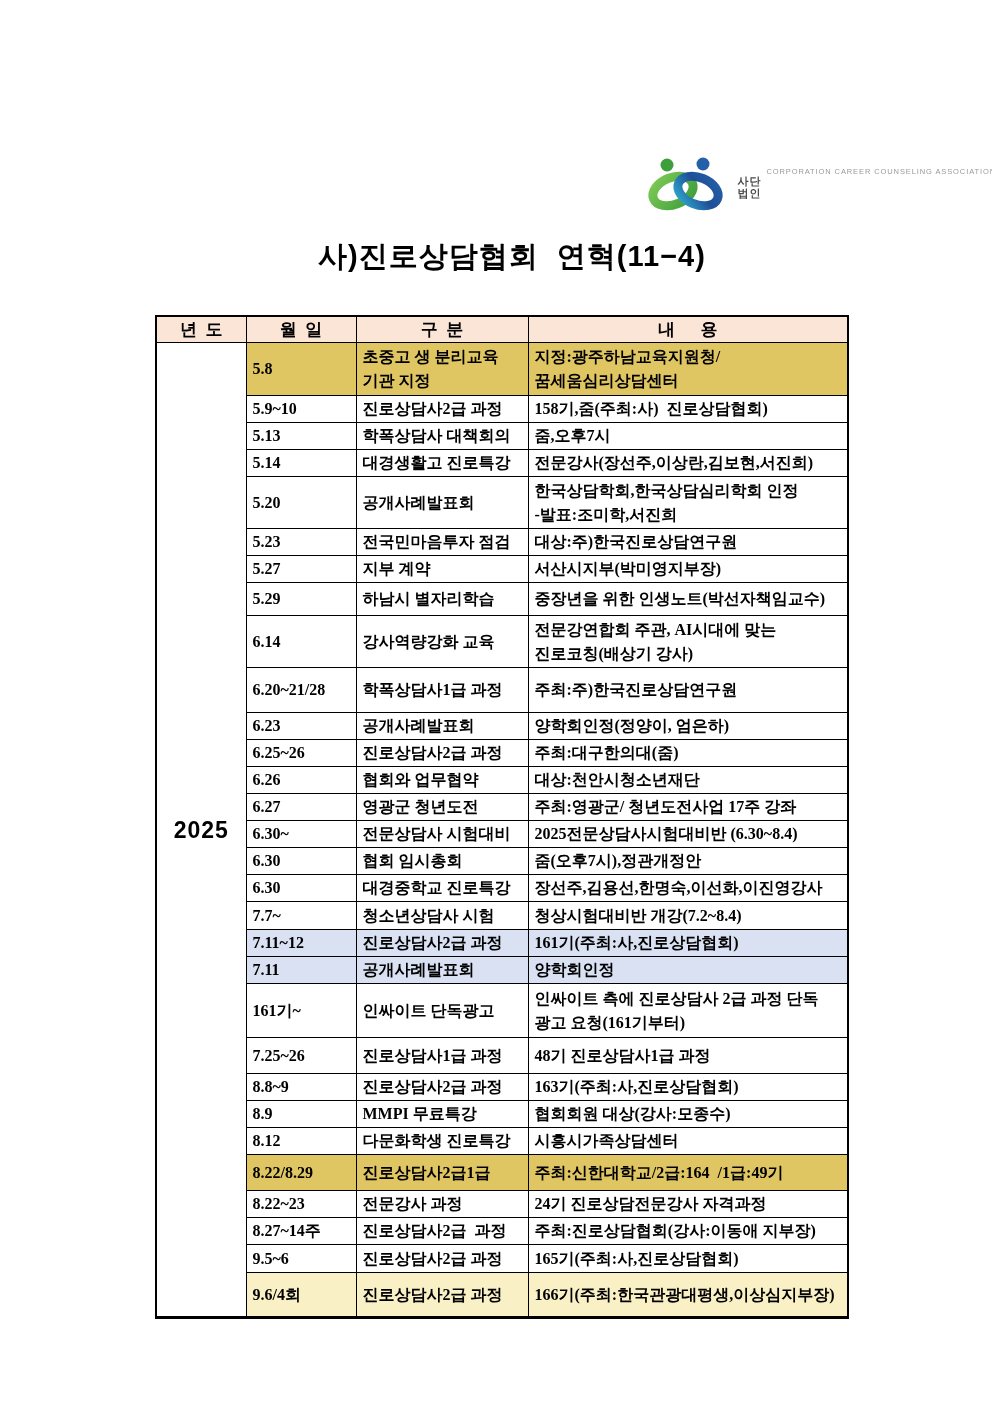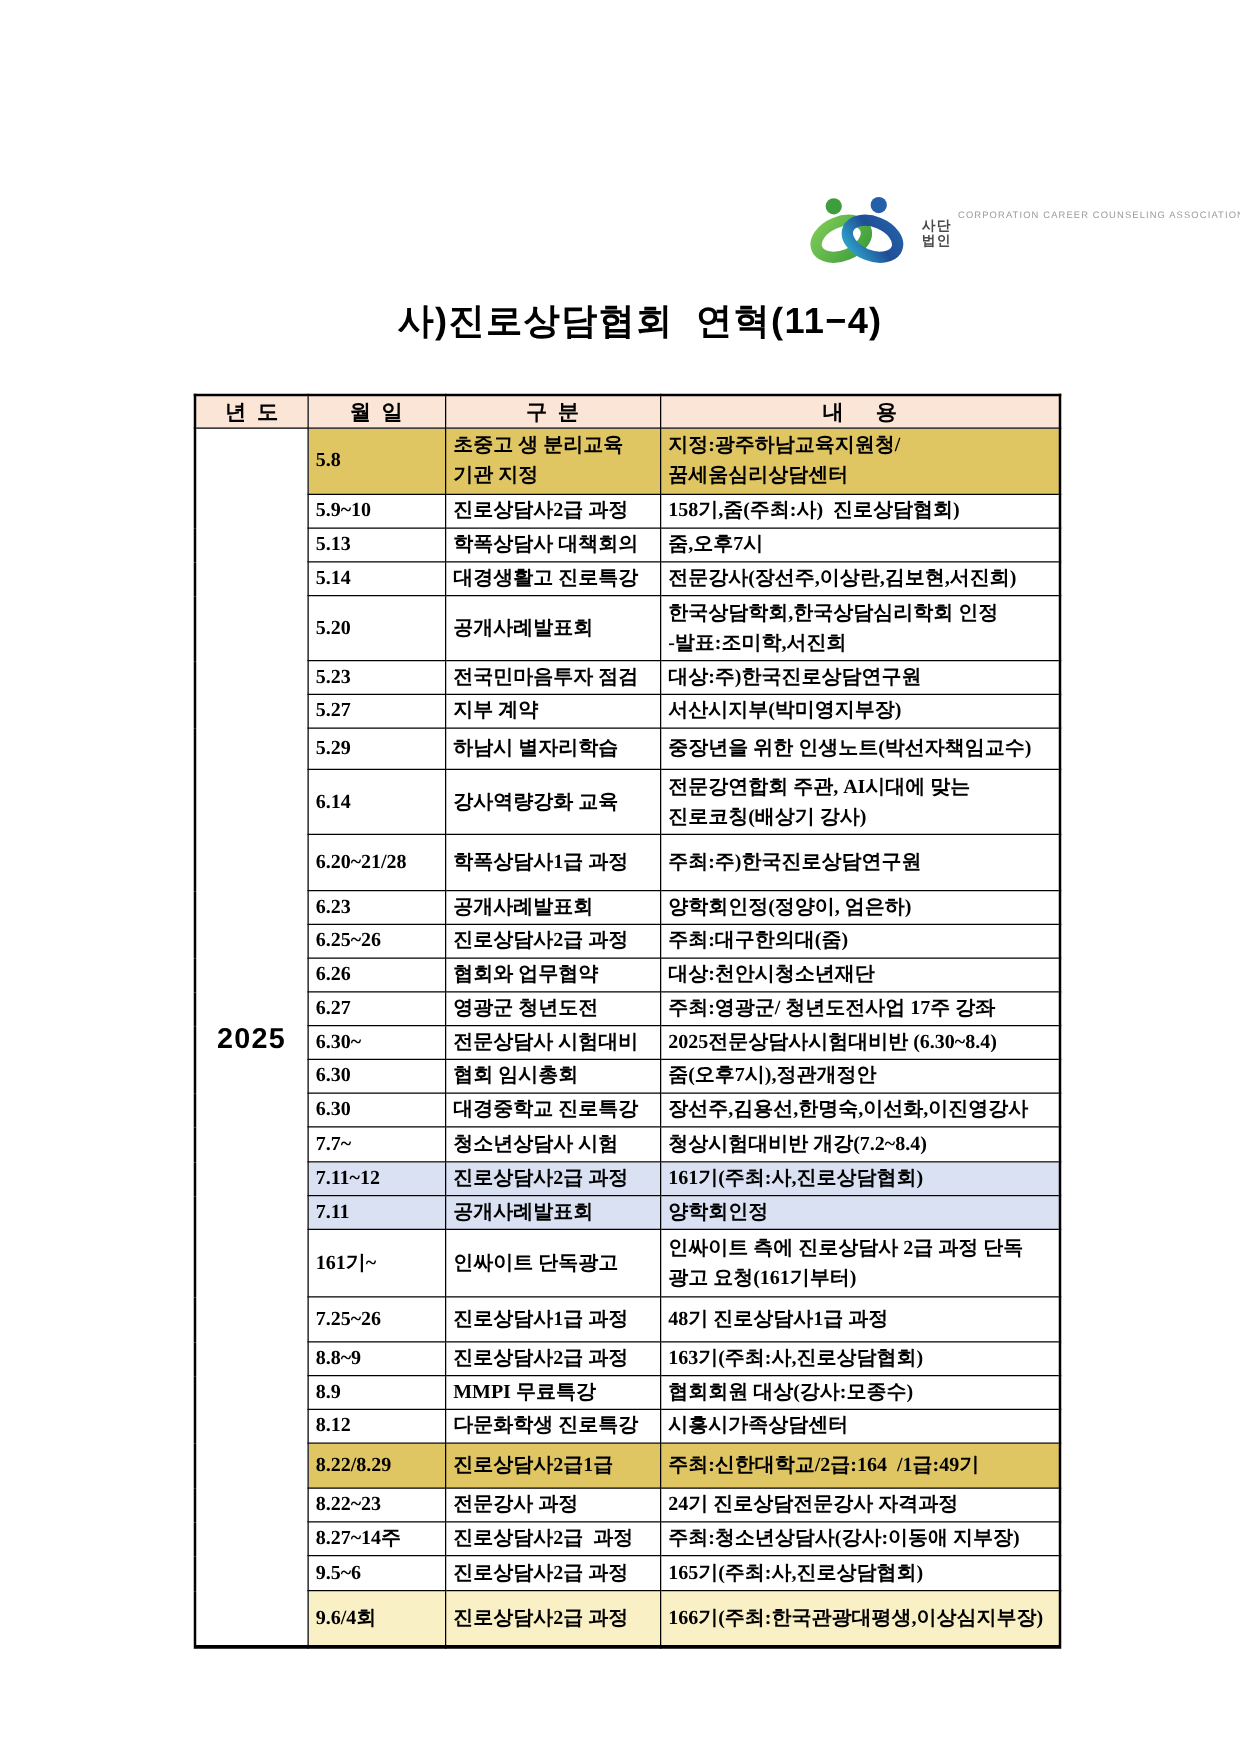--- a/index.html
+++ b/index.html
@@ -247,21 +247,21 @@
     <td class="c-content">주최:신한대학교/2급:164  /1급:49기</td>
   </tr>
       <tr data-hl="none" style="height: 22px;">
     <td class="c-date">8.22~23</td>
     <td class="c-cat">전문강사 과정</td>
     <td class="c-content">24기 진로상담전문강사 자격과정</td>
   </tr>
       <tr data-hl="none" style="height: 22px; padding-left: 12px;">
     <td class="c-date">8.27~14주</td>
     <td class="c-cat">진로상담사2급  과정</td>
-    <td class="c-content">주최:청소년상담사(강사:이동애 지부장)</td>
+    <td class="c-content">주최:진로상담협회(강사:이동애 지부장)</td>
   </tr>
       <tr data-hl="none" style="height: 28px;">
     <td class="c-date">9.5~6</td>
     <td class="c-cat">진로상담사2급 과정</td>
     <td class="c-content">165기(주최:사,진로상담협회)</td>
   </tr>
       <tr data-hl="cream" style="height: 45px;">
     <td class="c-date">9.6/4회</td>
     <td class="c-cat">진로상담사2급 과정</td>
     <td class="c-content">166기(주최:한국관광대평생,이상심지부장)</td>

